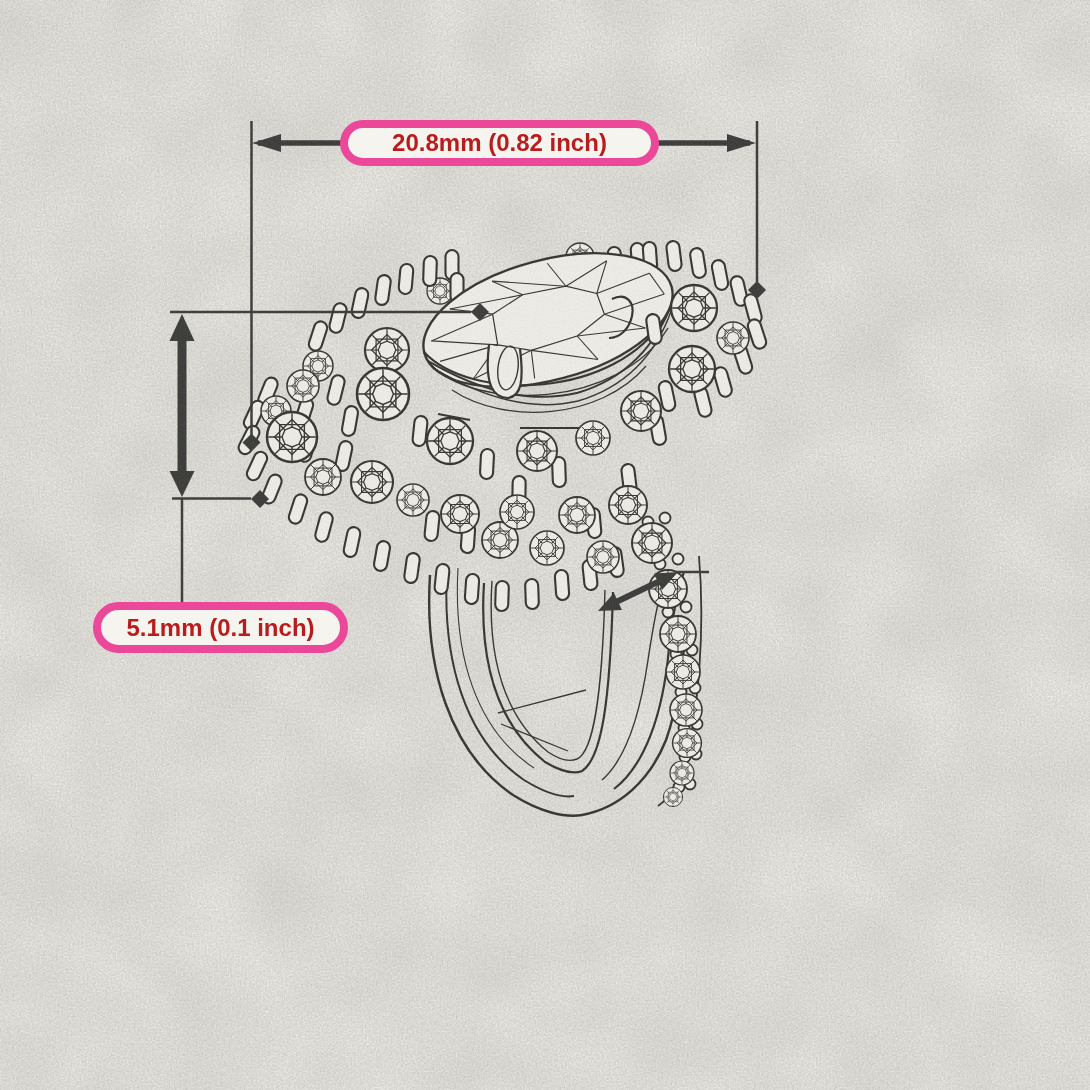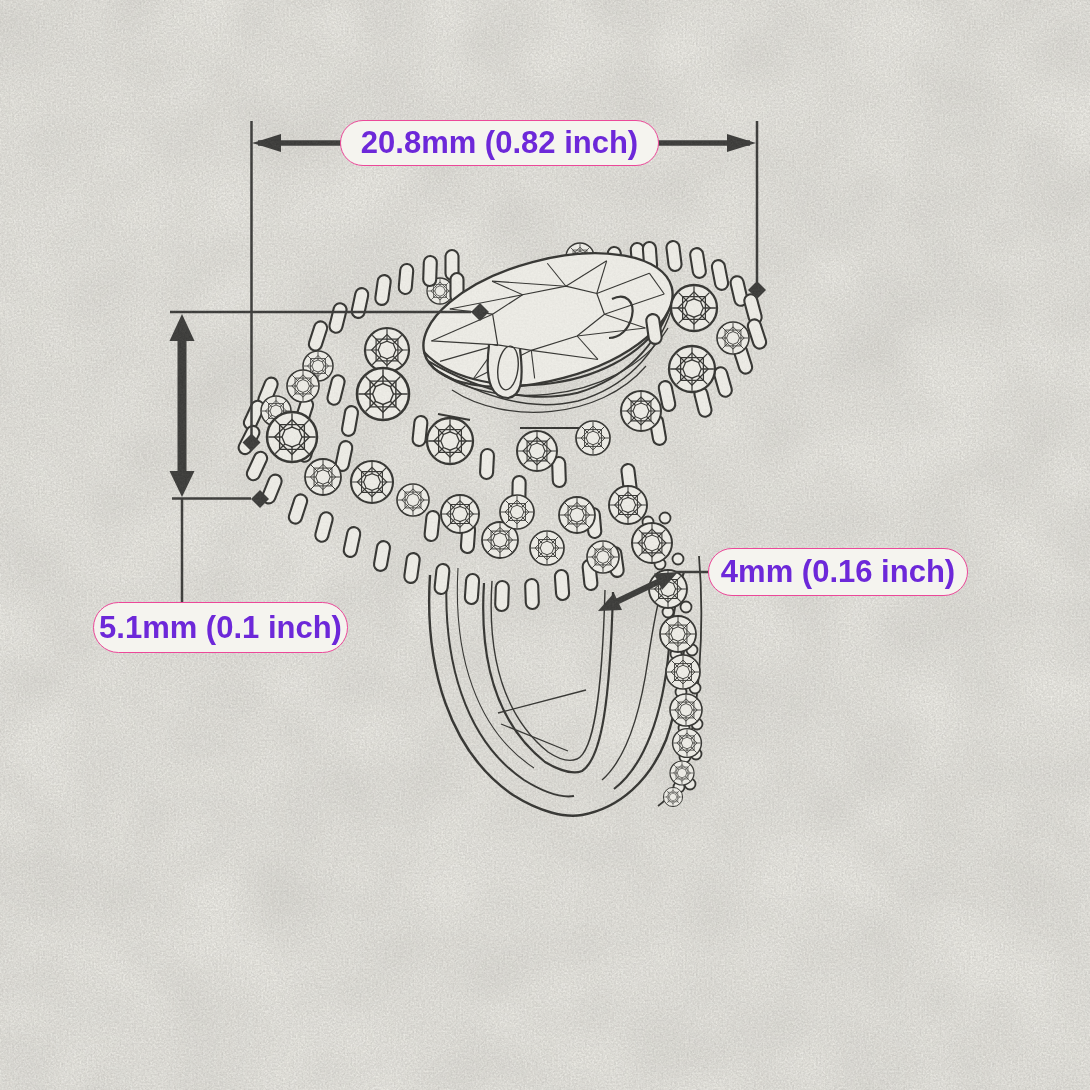--- a/index.html
+++ b/index.html
@@ -1,21 +1,21 @@
 <!DOCTYPE html>
 <html><head>
 <meta charset="utf-8">
 <style>
   html,body{margin:0;padding:0;background:#dddcd6;}
   .stage{position:relative;width:1090px;height:1090px;background:#edece6;overflow:hidden;
          font-family:"Liberation Sans", sans-serif;}
   .stage svg{position:absolute;left:0;top:0;}
   .pill{position:absolute;display:flex;align-items:center;justify-content:center;
-        background:#f5f4ef;border:1px solid #ec4899;border-radius:26px;
-        color:#6d28d9;font-weight:700;font-size:31px;white-space:nowrap;
+        background:#f5f4ef;border:8px solid #ec4899;border-radius:26px;
+        color:#b91c1c;font-weight:700;font-size:24px;white-space:nowrap;
         box-sizing:border-box;letter-spacing:0px;}
   .ink{stroke:#333330;}
   .fp{fill:#efeee8;}
   .fn{fill:none;}
   .ann{stroke:#3a3a38;}
   .annf{fill:#3a3a38;stroke:none;}
 </style>
 </head>
 <body>
 
@@ -249,15 +249,14 @@
     <polygon points="598,611 622,610 614,593" class="annf"></polygon>
   </g>
 
   <rect width="1090" height="1090" filter="url(#grain)" opacity="0.22" style="pointer-events:none"></rect>
 </svg>
 
 <div class="pill" style="left:340px;top:120px;width:319px;height:46px;">20.8mm (0.82 inch)</div>
 
 <div class="pill" style="left:93px;top:602px;width:255px;height:51px;">5.1mm (0.1 inch)</div>
 
-<div class="pill" style="left:708px;top:548px;width:260px;height:48px;">4mm (0.16 inch)</div>
 
 </div>
 
 </body></html>

